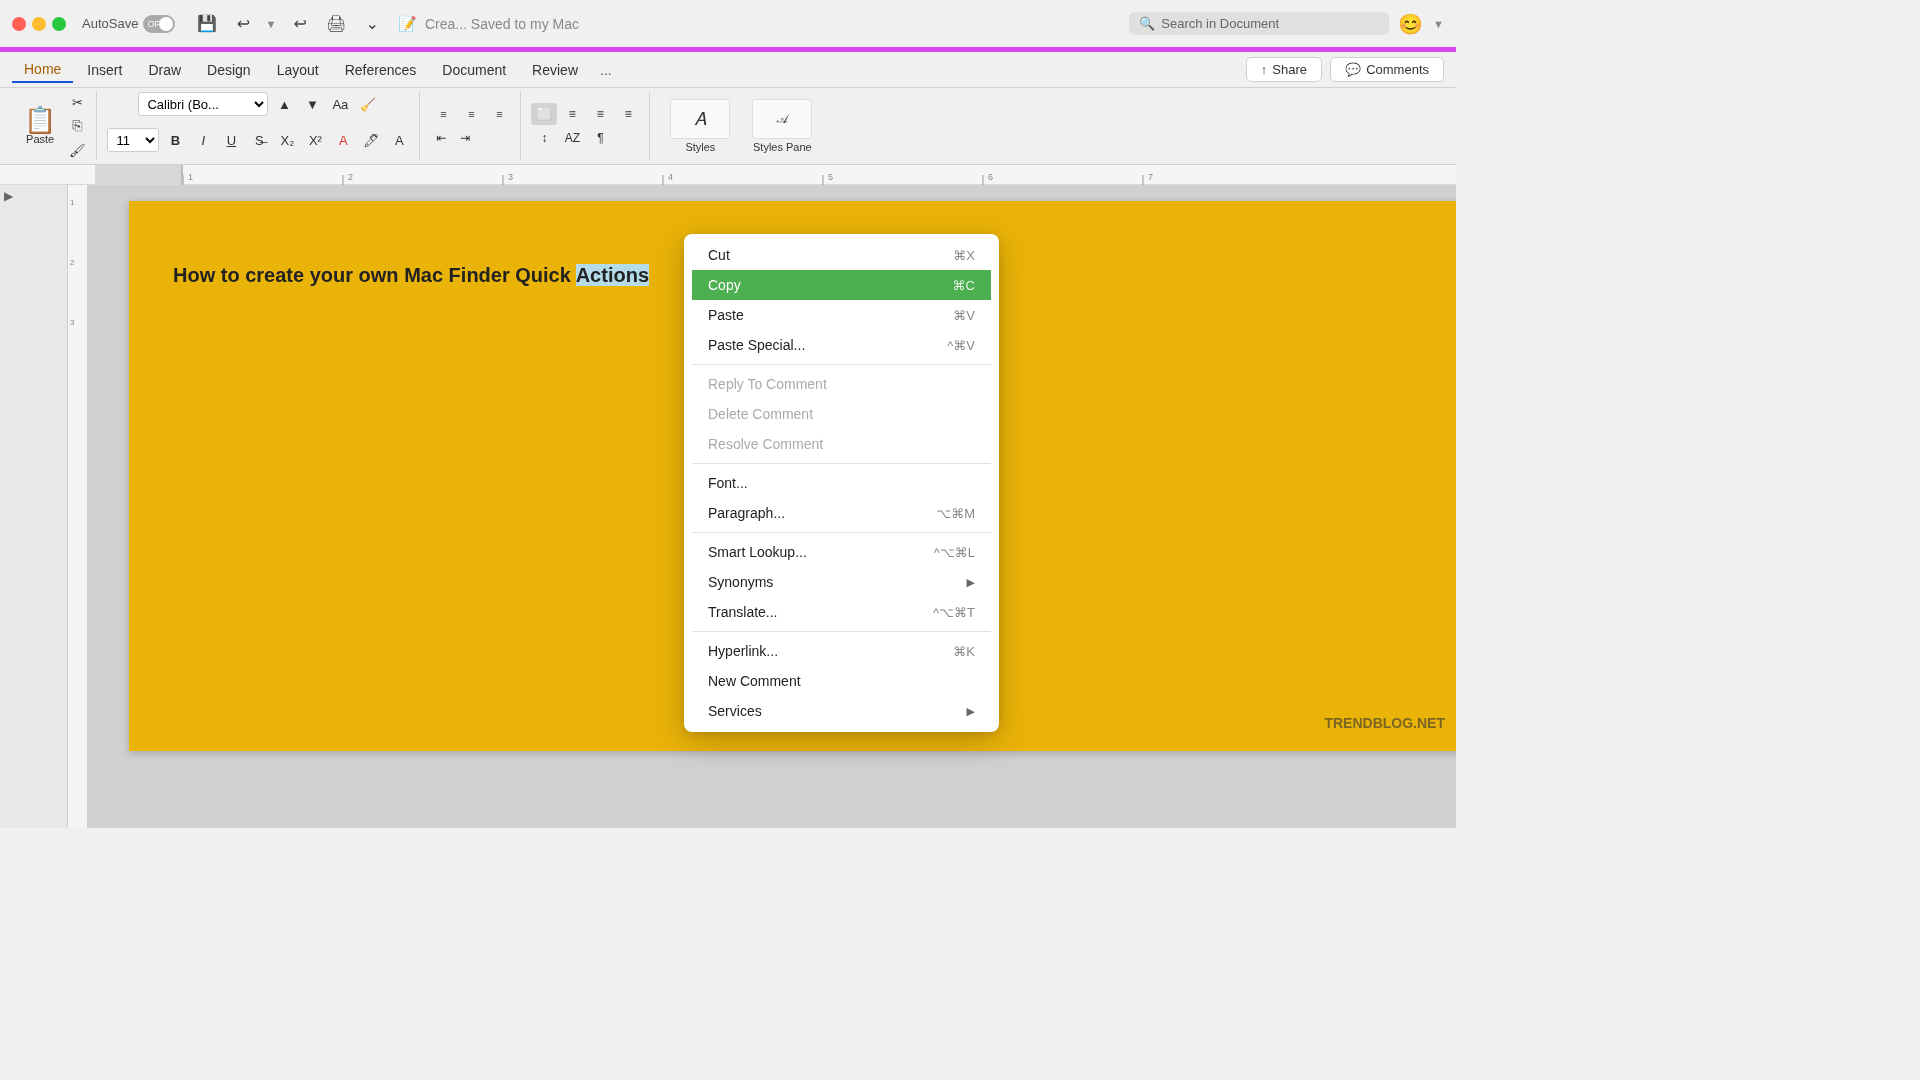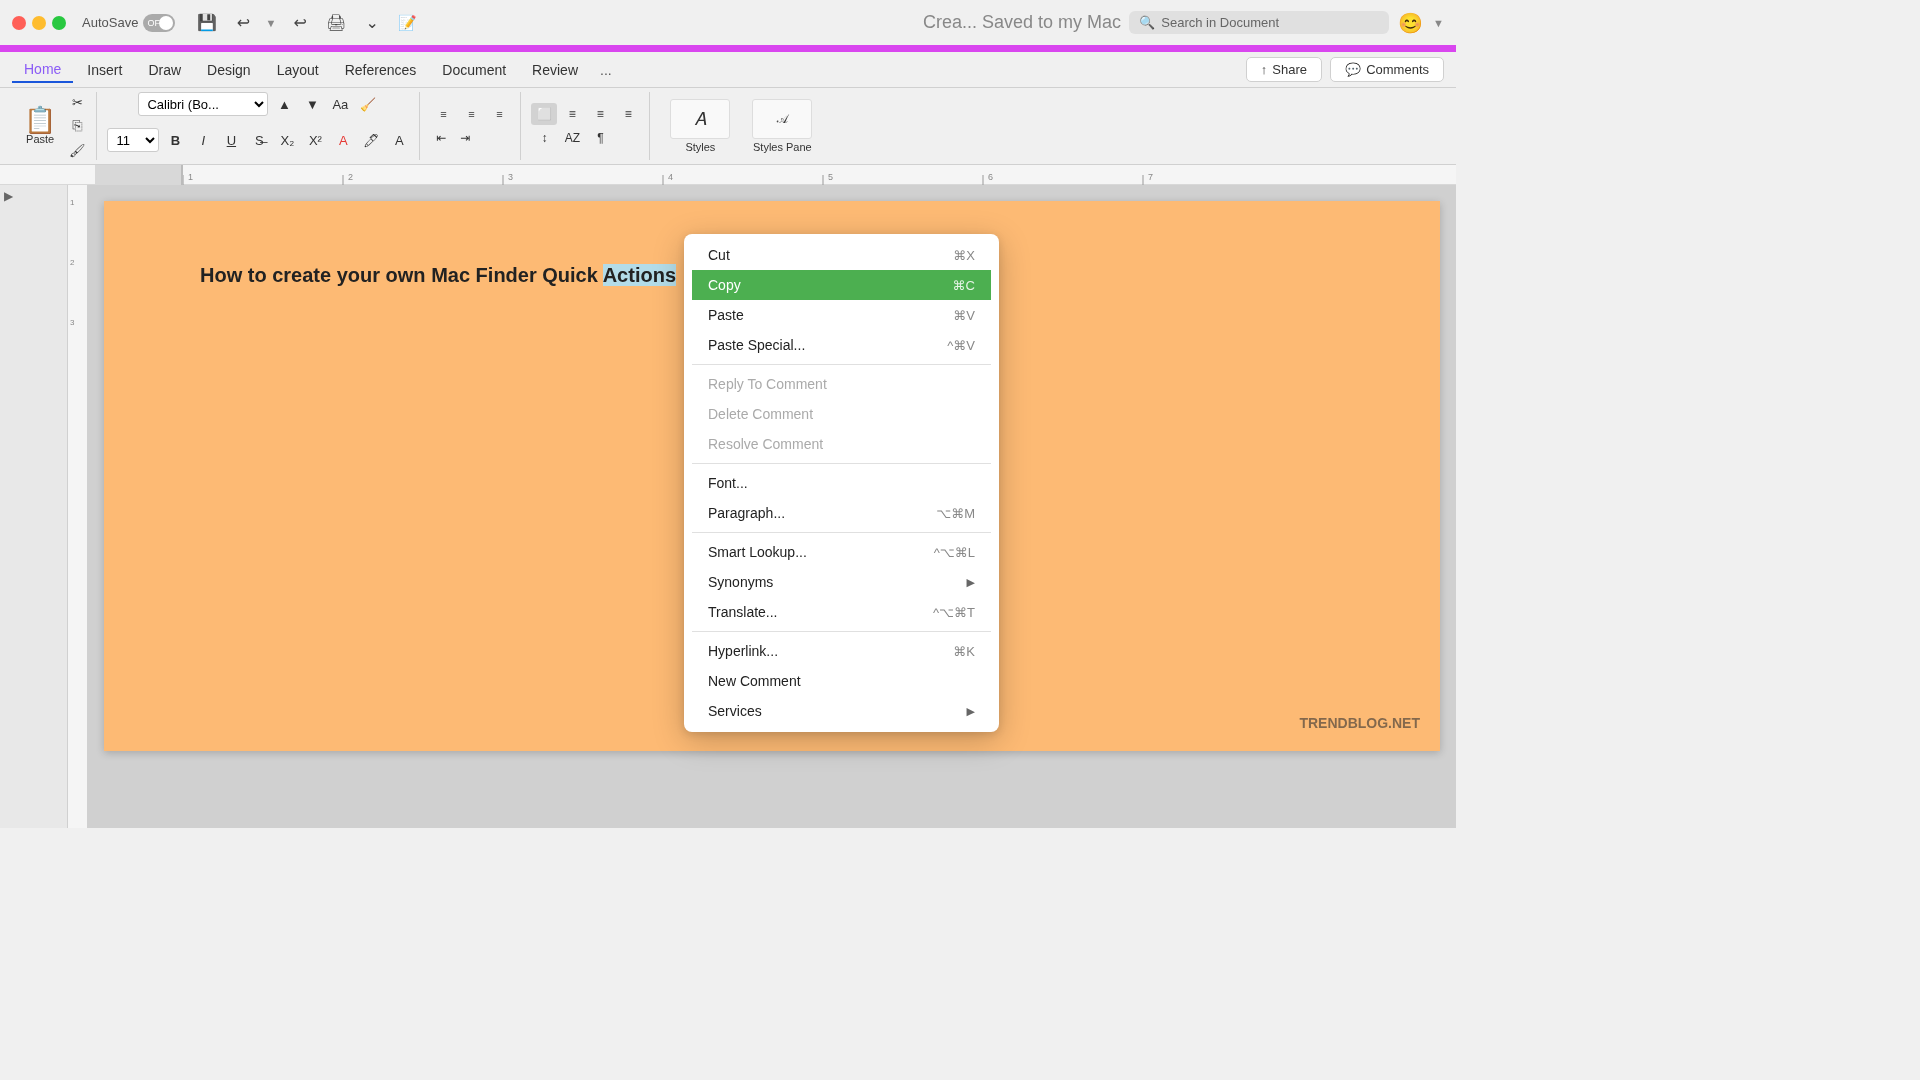--- a/index.html
+++ b/index.html
@@ -6,47 +6,47 @@
     body { width: 1456px; height: 828px; font-family: -apple-system, 'Helvetica Neue', Arial, sans-serif; background: #f0f0f0; overflow: hidden; position: relative; }
 
     
     .title-bar {
       height: 52px;
       background: #f0f0f0;
       display: flex;
       align-items: center;
       padding: 0 12px;
       gap: 8px;
-      border-bottom: 7px solid #d946ef;
+      border-bottom: 5px solid #d946ef;
     }
     .traffic-lights { display: flex; gap: 6px; align-items: center; margin-right: 8px; }
     .traffic-light { width: 14px; height: 14px; border-radius: 50%; }
     .tl-red { background: #ff5f57; }
     .tl-yellow { background: #febc2e; }
     .tl-green { background: #28c840; }
 
     .autosave { display: flex; align-items: center; gap: 5px; font-size: 13px; color: #555; margin-right: 10px; }
     .toggle-off { width: 32px; height: 18px; background: #aaa; border-radius: 9px; position: relative; }
     .toggle-off::after { content: ''; position: absolute; width: 14px; height: 14px; background: white; border-radius: 50%; top: 2px; right: 2px; }
     .tb-icon { width: 28px; height: 28px; display: flex; align-items: center; justify-content: center; font-size: 16px; color: #444; cursor: pointer; border-radius: 4px; }
 
-    .doc-title { flex: 1; text-align: right; font-size: 18px; color: #333; font-weight: 400; }
+    .doc-title { flex: 1; text-align: left; font-size: 14px; color: #333; font-weight: 400; }
     .doc-title span { color: #888; }
 
     .search-bar { display: flex; align-items: center; background: #e0e0e0; border-radius: 6px; padding: 4px 10px; gap: 6px; width: 260px; font-size: 13px; color: #666; }
     .search-bar .search-icon { color: #888; font-size: 13px; }
 
     .user-icon { width: 28px; height: 28px; font-size: 20px; display: flex; align-items: center; justify-content: center; }
 
     
     .ribbon { background: #f0f0f0; border-bottom: 1px solid #d0d0d0; }
 
     .ribbon-tabs { display: flex; align-items: center; padding: 0 12px; gap: 2px; height: 36px; border-bottom: 1px solid #d0d0d0; }
     .ribbon-tab { padding: 4px 12px; font-size: 14px; color: #333; cursor: pointer; border-radius: 4px 4px 0 0; }
-    .ribbon-tab.active { color: #8b5cf6; border-bottom: 2px solid #1a56db; font-weight: 500; }
+    .ribbon-tab.active { color: #a16207; border-bottom: 2px solid #1a56db; font-weight: 500; }
     .ribbon-more { padding: 4px 8px; font-size: 14px; color: #555; cursor: pointer; }
 
     .ribbon-share-comments { display: flex; gap: 8px; margin-left: auto; }
     .ribbon-btn { display: flex; align-items: center; gap: 5px; padding: 4px 14px; border-radius: 5px; font-size: 13px; cursor: pointer; border: 1px solid #d0d0d0; background: white; color: #333; }
 
     .ribbon-tools { display: flex; align-items: center; padding: 4px 8px; gap: 2px; height: 76px; }
 
     .tool-group { display: flex; align-items: center; padding: 0 8px; border-right: 1px solid #d0d0d0; height: 100%; gap: 2px; }
     .tool-group:last-child { border-right: none; }
 
@@ -68,21 +68,21 @@
     .ruler { height: 20px; background: #f5f5f5; border-bottom: 1px solid #d8d8d8; display: flex; align-items: center; padding: 0 95px; position: relative; }
 
     
     .main-area { display: flex; height: calc(828px - 52px - 72px - 20px - 32px); }
 
     .left-margin { width: 88px; background: #e8e8e8; border-right: 1px solid #d0d0d0; position: relative; }
     .page-nav-arrow { position: absolute; top: 4px; left: 4px; font-size: 12px; color: #666; cursor: pointer; }
     .ruler-vert { position: absolute; right: 0; top: 0; bottom: 0; width: 20px; background: #f5f5f5; border-left: 1px solid #d0d0d0; }
 
     .doc-area { flex: 1; background: #d0d0d0; padding: 16px; overflow: auto; position: relative; }
-    .page { background: #fdba74; width: 100%; min-height: 550px; box-shadow: 0 2px 8px rgba(0,0,0,0.2); padding: 60px 96px; position: relative; }
+    .page { background: #eab308; width: 100%; min-height: 550px; box-shadow: 0 2px 8px rgba(0,0,0,0.2); padding: 60px 44px; position: relative; margin-left: 25px; }
 
     .doc-text { font-size: 20px; font-weight: bold; color: #222; line-height: 1.4; }
     .highlighted { background: #b3dce8; display: inline; }
 
     
     .watermark { position: absolute; bottom: 20px; right: 20px; font-size: 14px; font-weight: bold; color: #333; opacity: 0.6; }
 
     
     .context-menu {
       position: absolute;

